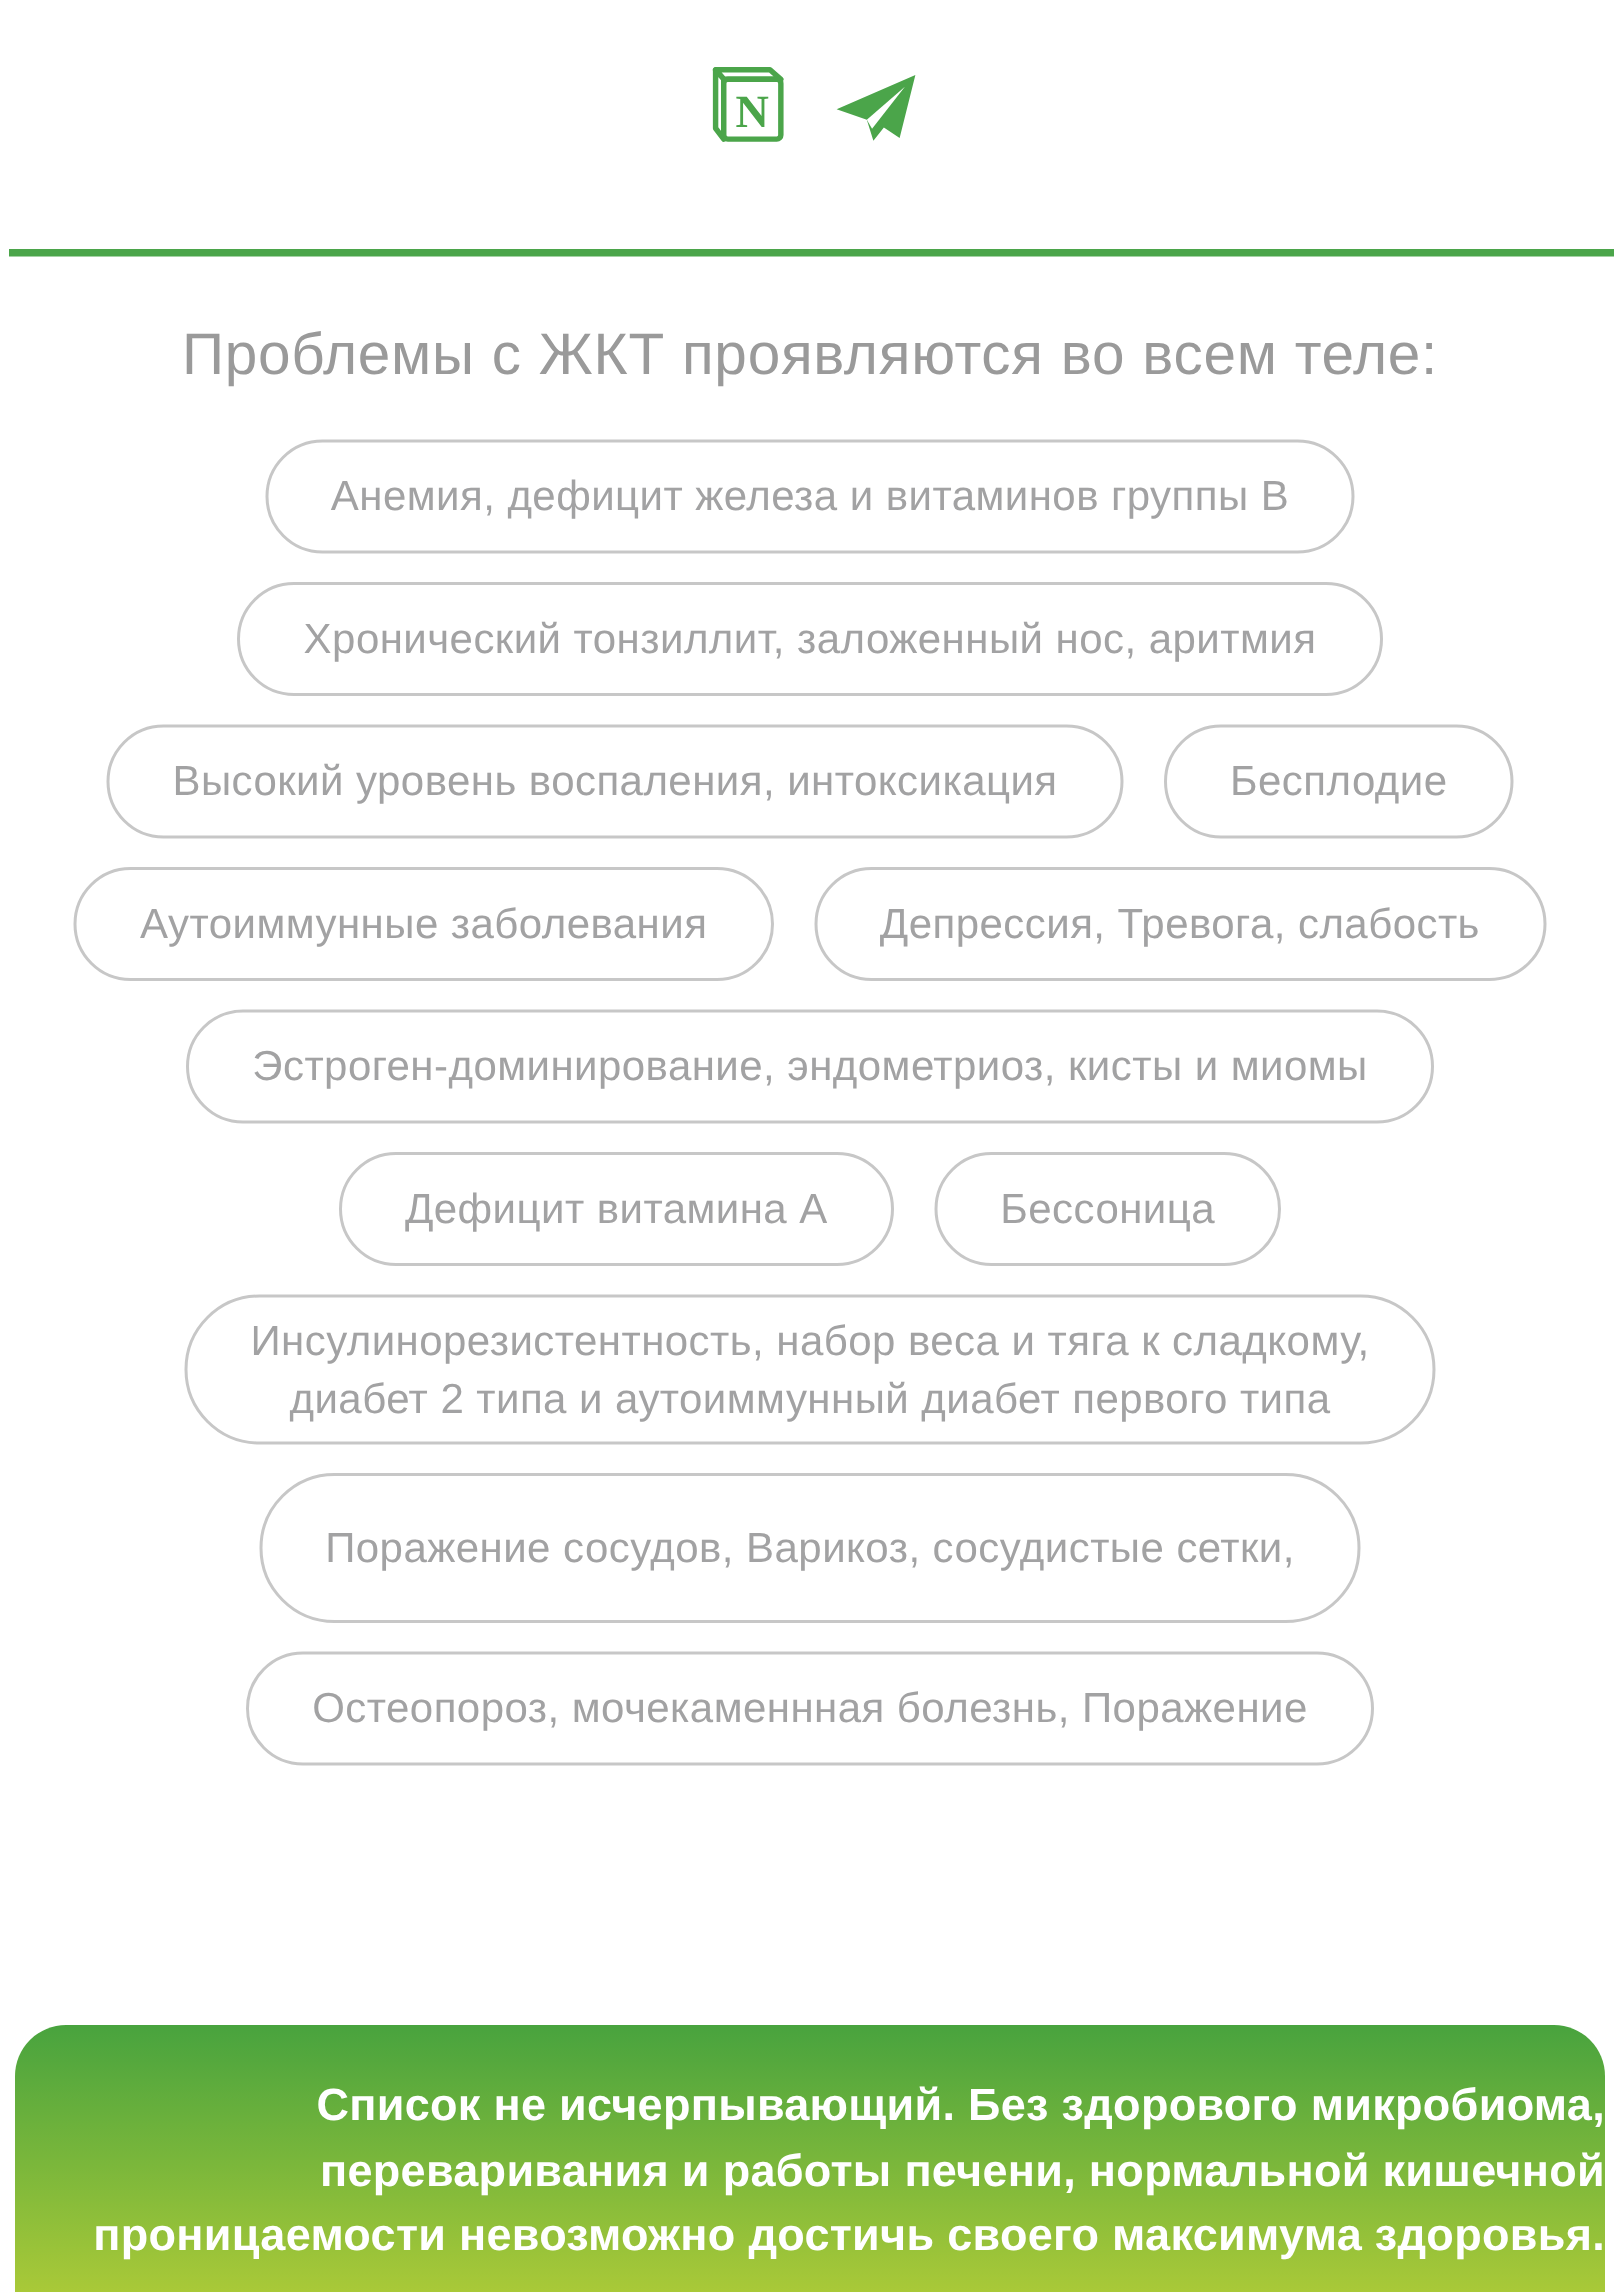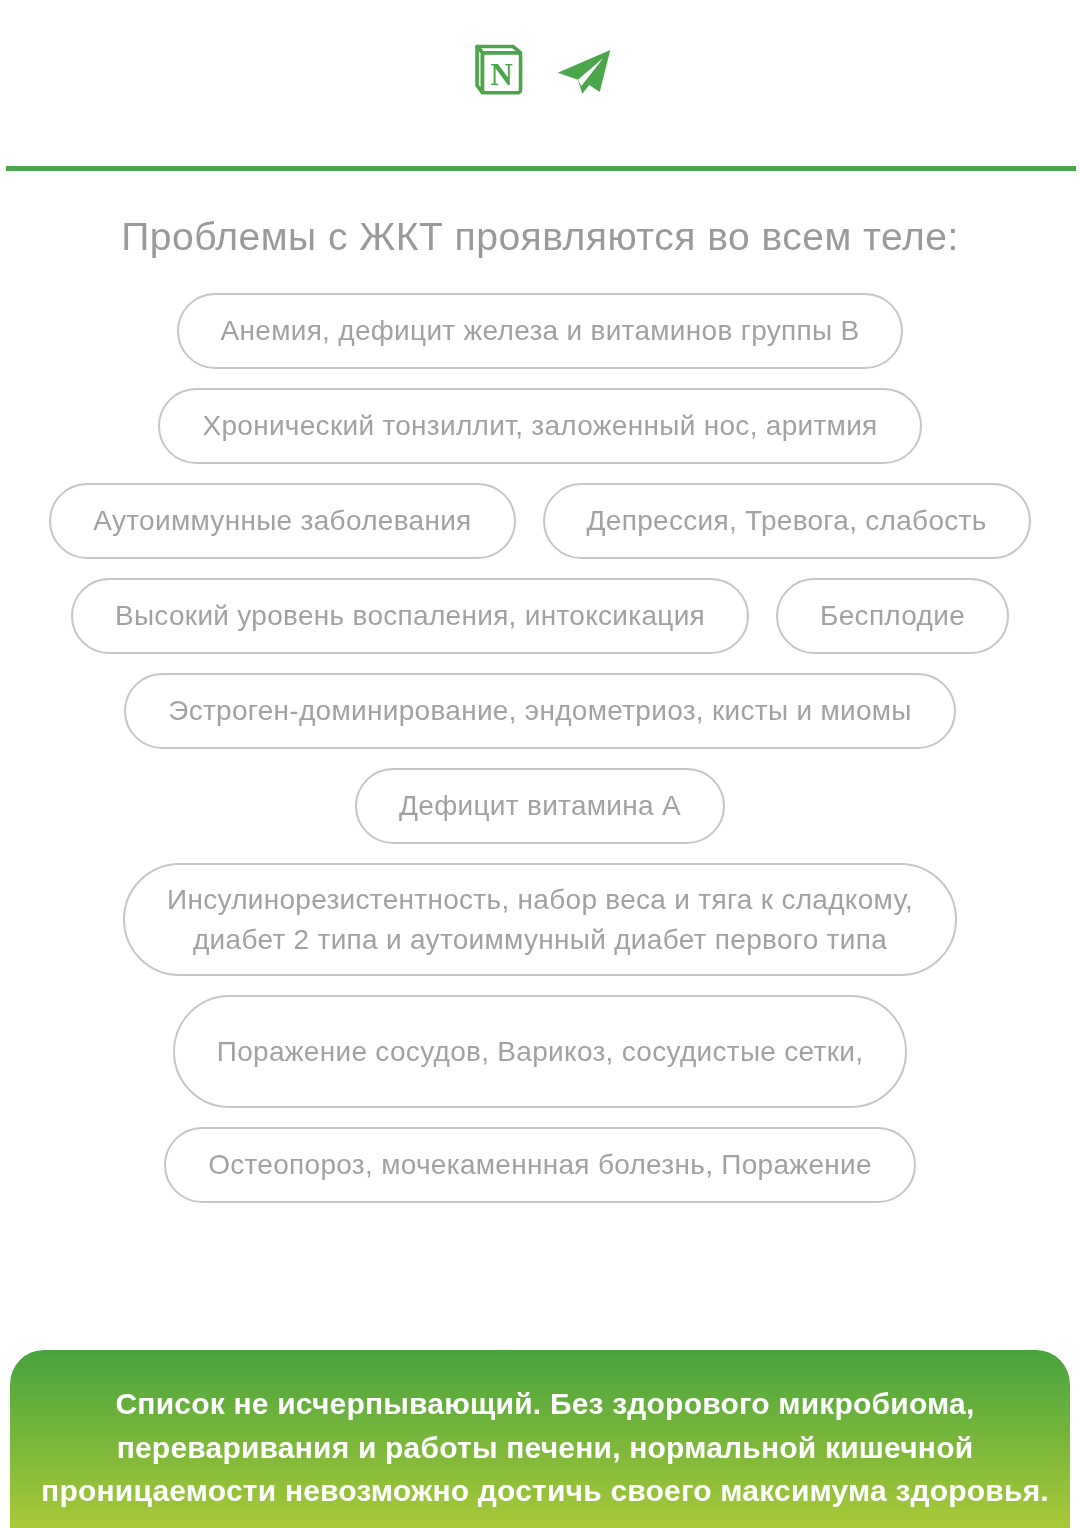--- a/index.html
+++ b/index.html
@@ -56,32 +56,32 @@
     font-size:28px;
     letter-spacing:0.3px;
     display:flex; flex-direction:column;
     align-items:center; justify-content:center;
     text-align:right;
     padding:0 42px;
     height:76px;
     line-height:1.4;
     background:#fff;
   }
-  .pill.two-line { height:113px; }
+  .pill.two-line { height:100px; }
   .pill span { display:block; white-space:nowrap; }
 
   .footer {
     position:absolute;
     left:10px; right:10px; top:1350px; bottom:0;
     border-radius:34px 34px 0 0;
     background:linear-gradient(to bottom, #48a33e 0%, #a9c938 100%);
     color:#ffffff;
     font-weight:bold;
     font-size:30px;
-    text-align:center;
+    text-align:right;
     padding-top:32px;
     line-height:1.45;
     letter-spacing:0.2px;
     padding-left:10px;
   }
   .footer span { display:block; white-space:nowrap; }
 </style>
 </head>
 <body>
 
@@ -118,45 +118,48 @@
     </div>
 
     <div class="row">
       <div class="pill">
           <span>Хронический тонзиллит, заложенный нос, аритмия</span>
         </div>
     </div>
 
     <div class="row">
       <div class="pill">
-          <span>Аутоиммунные заболевания</span>
+          <span>Высокий уровень воспаления, интоксикация</span>
         </div>
       <div class="pill">
-          <span>Депрессия, Тревога, слабость</span>
+          <span>Бесплодие</span>
         </div>
     </div>
 
     <div class="row">
       <div class="pill">
-          <span>Высокий уровень воспаления, интоксикация</span>
+          <span>Аутоиммунные заболевания</span>
         </div>
       <div class="pill">
-          <span>Бесплодие</span>
+          <span>Депрессия, Тревога, слабость</span>
         </div>
     </div>
 
     <div class="row">
       <div class="pill">
           <span>Эстроген-доминирование, эндометриоз, кисты и миомы</span>
         </div>
     </div>
 
     <div class="row">
       <div class="pill">
           <span>Дефицит витамина А</span>
+        </div>
+      <div class="pill">
+          <span>Бессоница</span>
         </div>
     </div>
 
     <div class="row">
       <div class="pill two-line">
         <span>Инсулинорезистентность, набор веса и тяга к сладкому,</span>
         <span>диабет 2 типа и аутоиммунный диабет первого типа</span>
       </div>
     </div>
 

